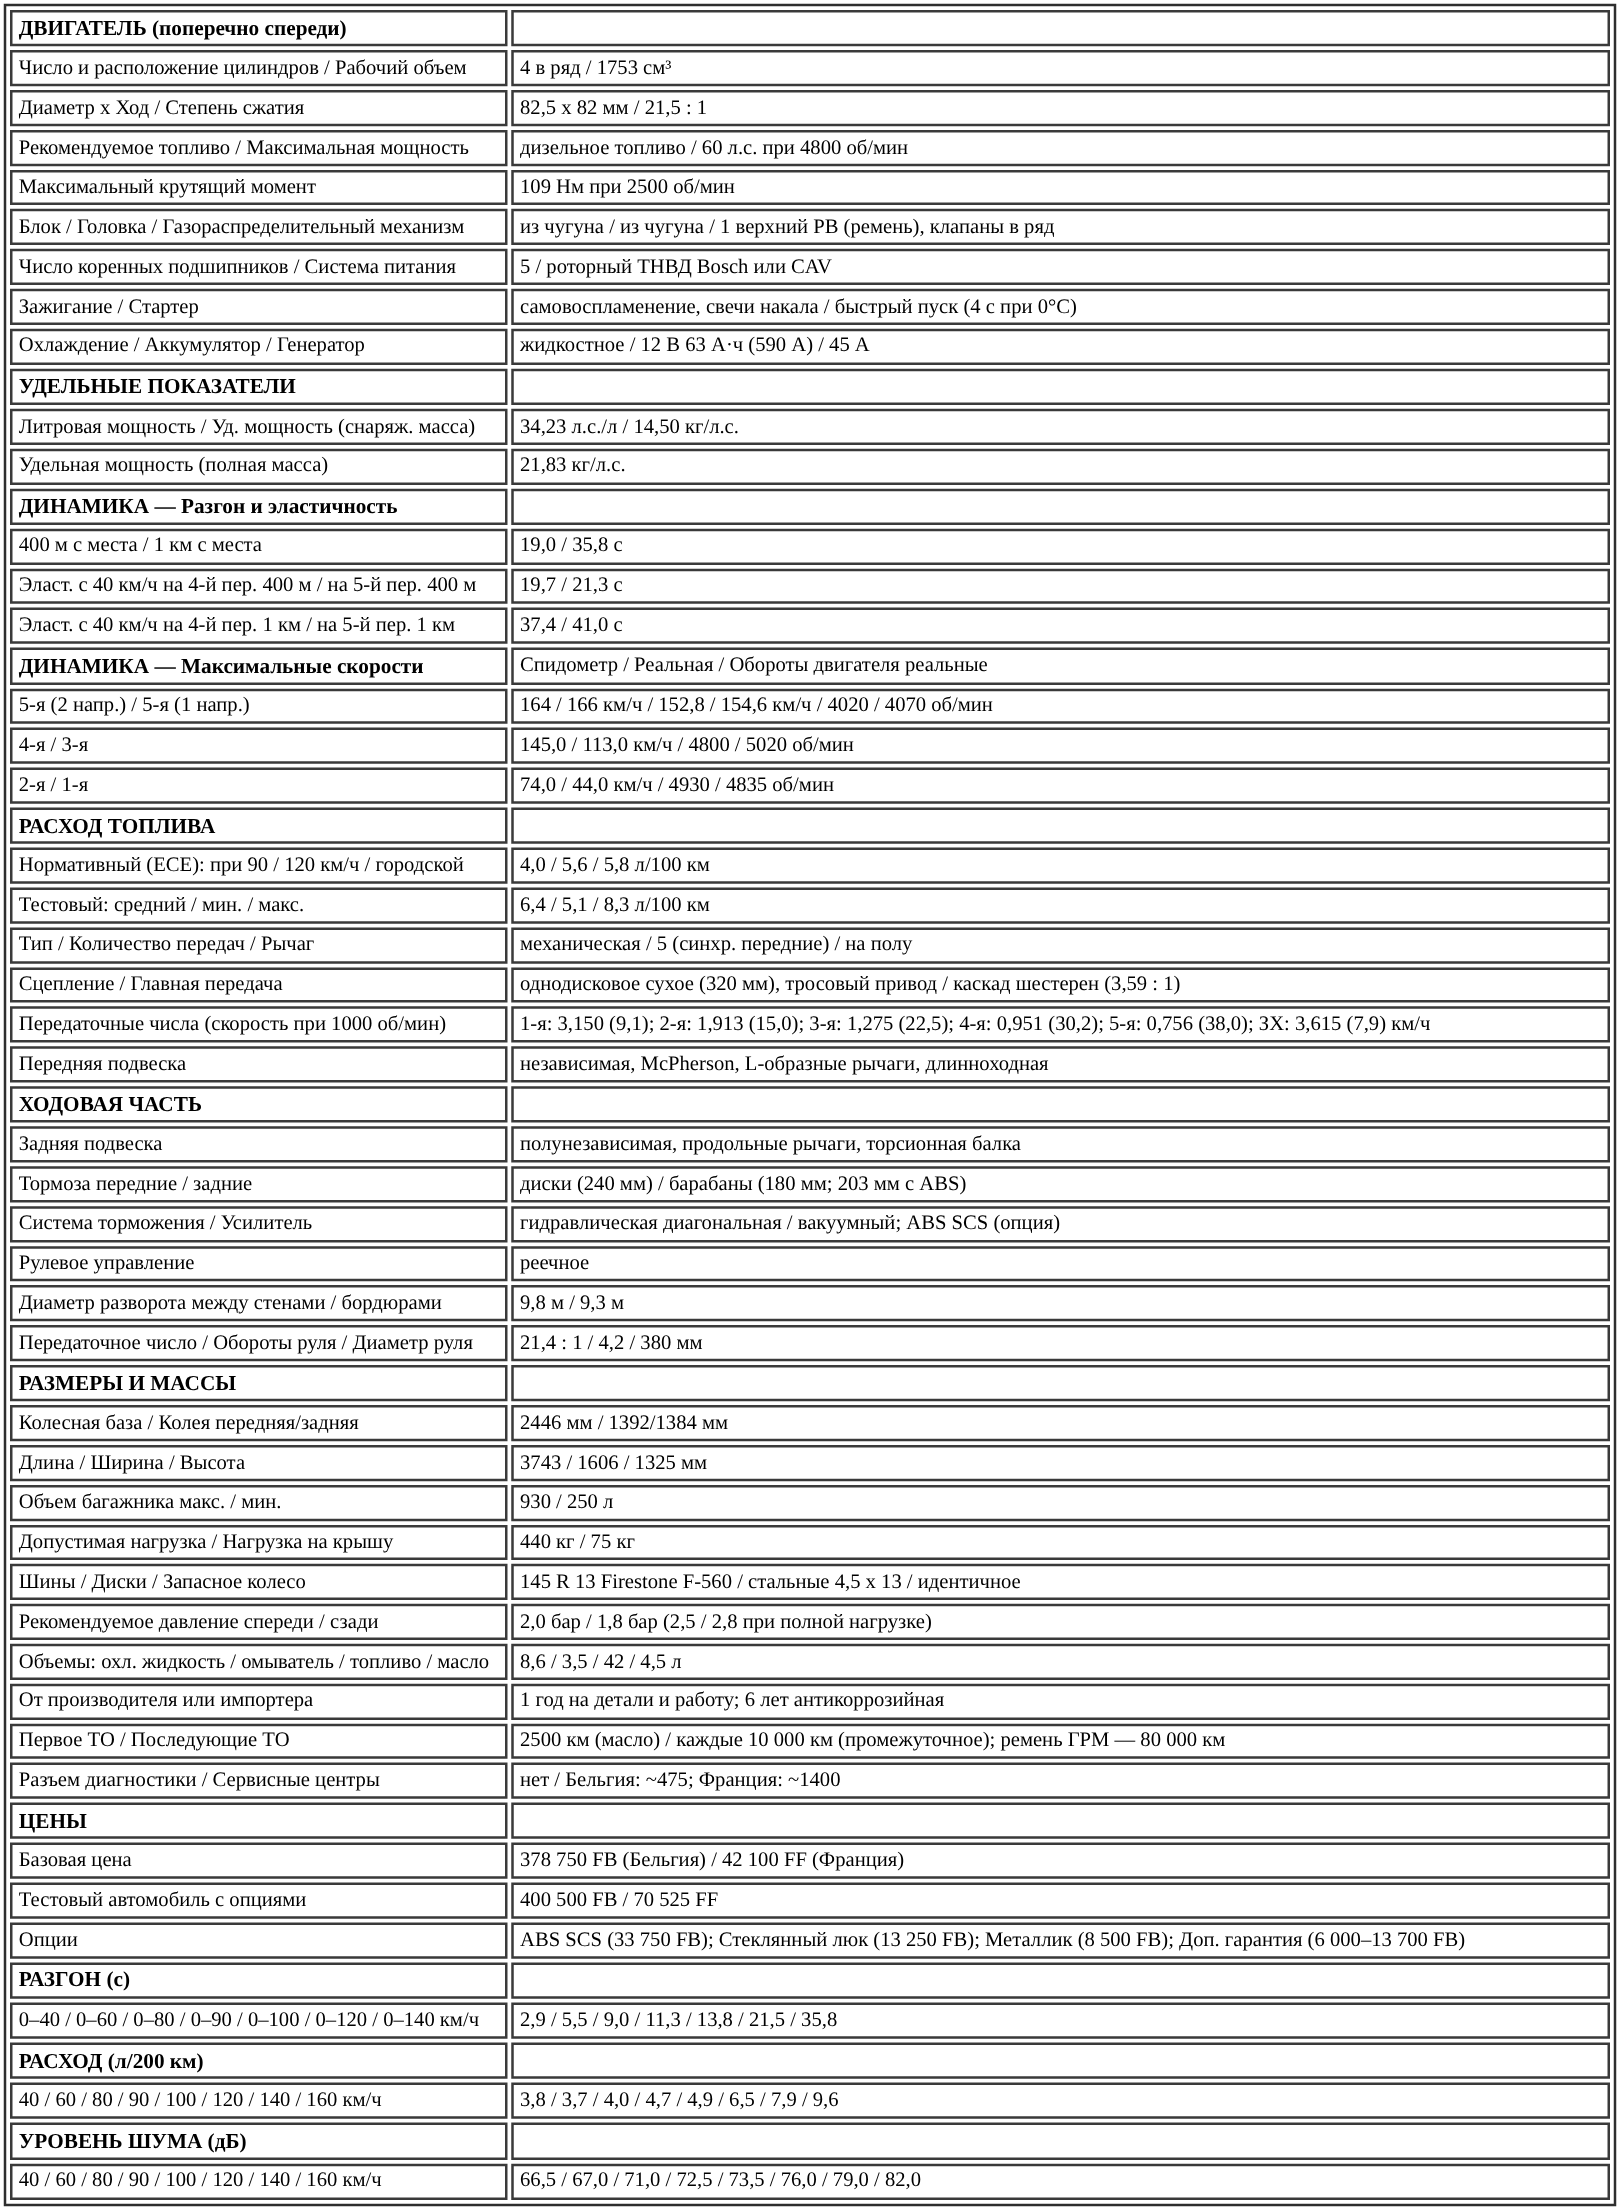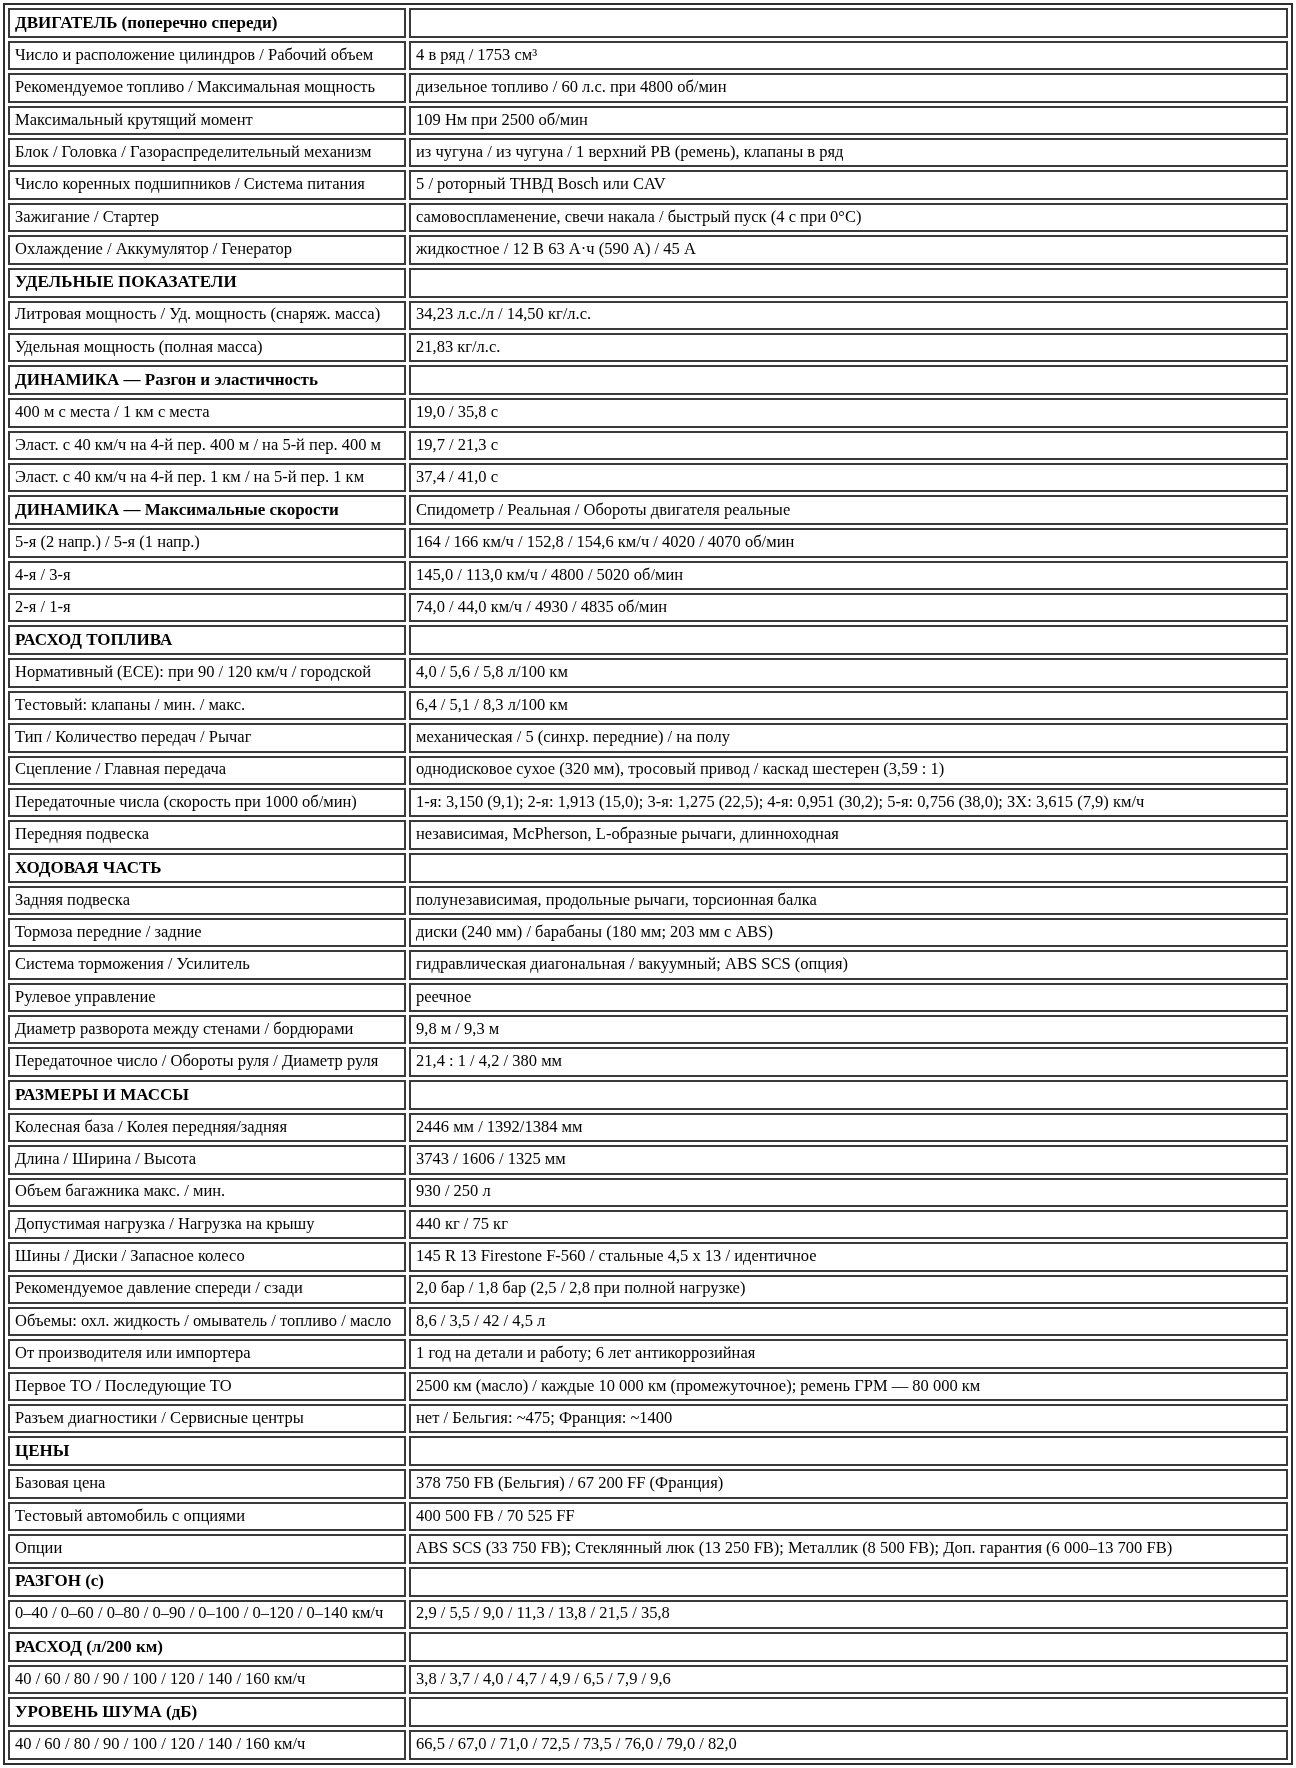--- a/index.html
+++ b/index.html
@@ -59,20 +59,24 @@
     <tbody id="spec-body">
         <tr>
           <td class="section">ДВИГАТЕЛЬ (поперечно спереди)</td>
           <td class="value"></td>
         </tr>
         <tr>
           <td class="label">Число и расположение цилиндров / Рабочий объем</td>
           <td class="value">4 в ряд / 1753 см³</td>
         </tr>
         <tr>
+          <td class="label">Диаметр x Ход / Степень сжатия</td>
+          <td class="value">82,5 x 82 мм / 21,5 : 1</td>
+        </tr>
+        <tr>
           <td class="label">Рекомендуемое топливо / Максимальная мощность</td>
           <td class="value">дизельное топливо / 60 л.с. при 4800 об/мин</td>
         </tr>
         <tr>
           <td class="label">Максимальный крутящий момент</td>
           <td class="value">109 Нм при 2500 об/мин</td>
         </tr>
         <tr>
           <td class="label">Блок / Головка / Газораспределительный механизм</td>
           <td class="value">из чугуна / из чугуна / 1 верхний РВ (ремень), клапаны в ряд</td>
@@ -135,21 +139,21 @@
         </tr>
         <tr>
           <td class="section">РАСХОД ТОПЛИВА</td>
           <td class="value"></td>
         </tr>
         <tr>
           <td class="label">Нормативный (ECE): при 90 / 120 км/ч / городской</td>
           <td class="value">4,0 / 5,6 / 5,8 л/100 км</td>
         </tr>
         <tr>
-          <td class="label">Тестовый: клапаны / мин. / макс.</td>
+          <td class="label">Тестовый: средний / мин. / макс.</td>
           <td class="value">6,4 / 5,1 / 8,3 л/100 км</td>
         </tr>
         <tr>
           <td class="label">Тип / Количество передач / Рычаг</td>
           <td class="value">механическая / 5 (синхр. передние) / на полу</td>
         </tr>
         <tr>
           <td class="label">Сцепление / Главная передача</td>
           <td class="value">однодисковое сухое (320 мм), тросовый привод / каскад шестерен (3,59 : 1)</td>
         </tr>
@@ -232,21 +236,21 @@
         <tr>
           <td class="label">Разъем диагностики / Сервисные центры</td>
           <td class="value">нет / Бельгия: ~475; Франция: ~1400</td>
         </tr>
         <tr>
           <td class="section">ЦЕНЫ</td>
           <td class="value"></td>
         </tr>
         <tr>
           <td class="label">Базовая цена</td>
-          <td class="value">378 750 FB (Бельгия) / 67 200 FF (Франция)</td>
+          <td class="value">378 750 FB (Бельгия) / 42 100 FF (Франция)</td>
         </tr>
         <tr>
           <td class="label">Тестовый автомобиль с опциями</td>
           <td class="value">400 500 FB / 70 525 FF</td>
         </tr>
         <tr>
           <td class="label">Опции</td>
           <td class="value">ABS SCS (33 750 FB); Стеклянный люк (13 250 FB); Металлик (8 500 FB); Доп. гарантия (6 000–13 700 FB)</td>
         </tr>
         <tr>

